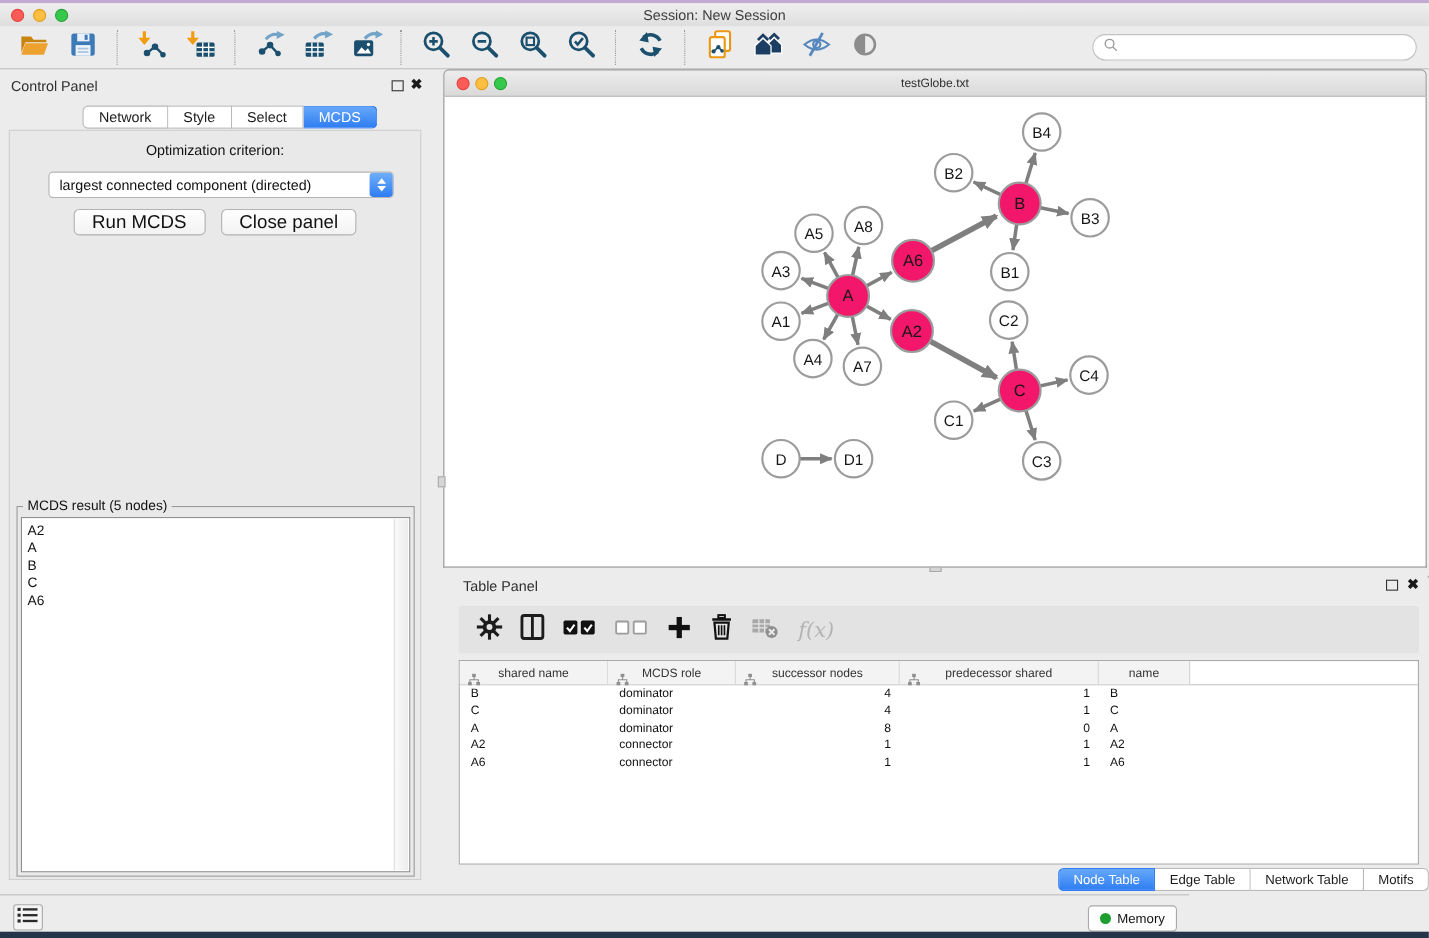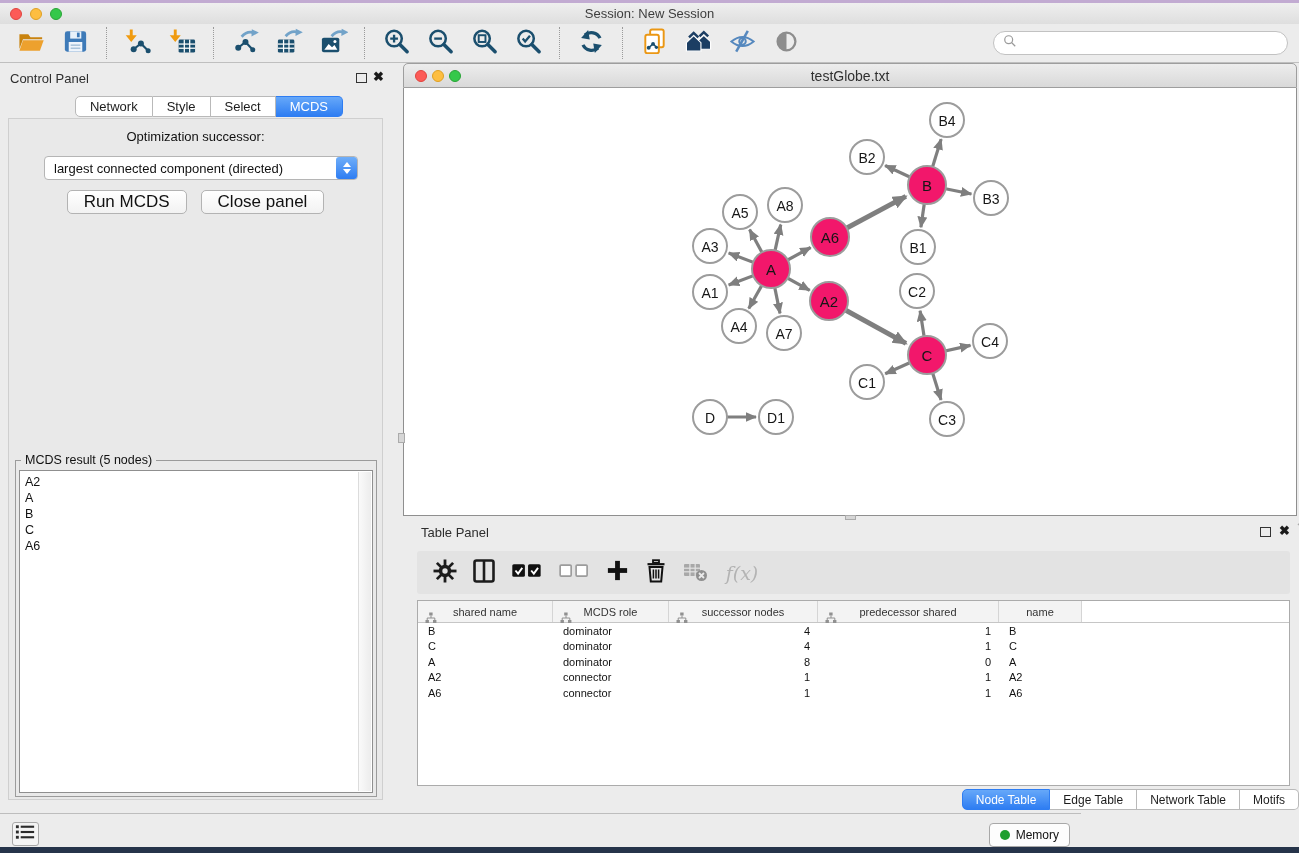--- a/index.html
+++ b/index.html
@@ -66,21 +66,21 @@
   .result-scroll { position:absolute; right:1px; top:1px; bottom:1px; width:13px;
     background:linear-gradient(90deg,#FAFAFA,#ECECEC); border-left:1px solid #DCDCDC; }
 
   
   .net-window { position:absolute; left:403px; top:63px; width:894px; height:453px; }
   .nw-titlebar { position:absolute; left:0; top:0; width:100%; height:25px;
     background:linear-gradient(#EDEDED,#D9D9D9); border:1px solid #9E9E9E; border-radius:5px 5px 0 0;
     display:flex; align-items:center; }
   .nw-titlebar .lights { margin-left:11px; gap:5px; }
   .nw-titlebar .light { width:12px; height:12px; }
-  .nw-title { position:absolute; left:0; right:0; text-align:center; font-size:14px; color:#303030; }
+  .nw-title { position:absolute; left:0; right:0; text-align:center; font-size:11px; color:#303030; }
   .nw-canvas { position:absolute; left:0; top:25px; width:894px; height:428px; background:#fff;
     border:1px solid #8F8F8F; border-top:none; }
   .nw-canvas svg { position:absolute; left:0; top:0; }
   .nw-grip { position:absolute; right:1px; bottom:1px; }
 
   
   .table-panel { position:absolute; left:403px; top:520px; width:896px; height:293px; }
   .tp-title { position:absolute; left:18px; top:5px; font-size:13px; color:#2E2E2E; }
   .table-panel .float-icon { right:28px; top:7px; }
   .table-panel .close-icon { right:9px; top:6px; }
@@ -284,21 +284,21 @@
   </div>
   <div class="cp-tabs">
       <div class="seg">
         <div class="stab">Network</div>
         <div class="stab">Style</div>
         <div class="stab">Select</div>
         <div class="stab active">MCDS</div>
       </div>
     </div>
   <div class="cp-content">
-    <div class="opt-label">Optimization successor:</div>
+    <div class="opt-label">Optimization criterion:</div>
     <div class="opt-select">
       <span class="sel-text">largest connected component (directed)</span>
       <span class="sel-stepper">
           <span class="up"></span>
           <span class="down"></span>
         </span>
     </div>
     <div class="cp-buttons">
       <div class="btn">Run MCDS</div>
       <div class="btn">Close panel</div>

